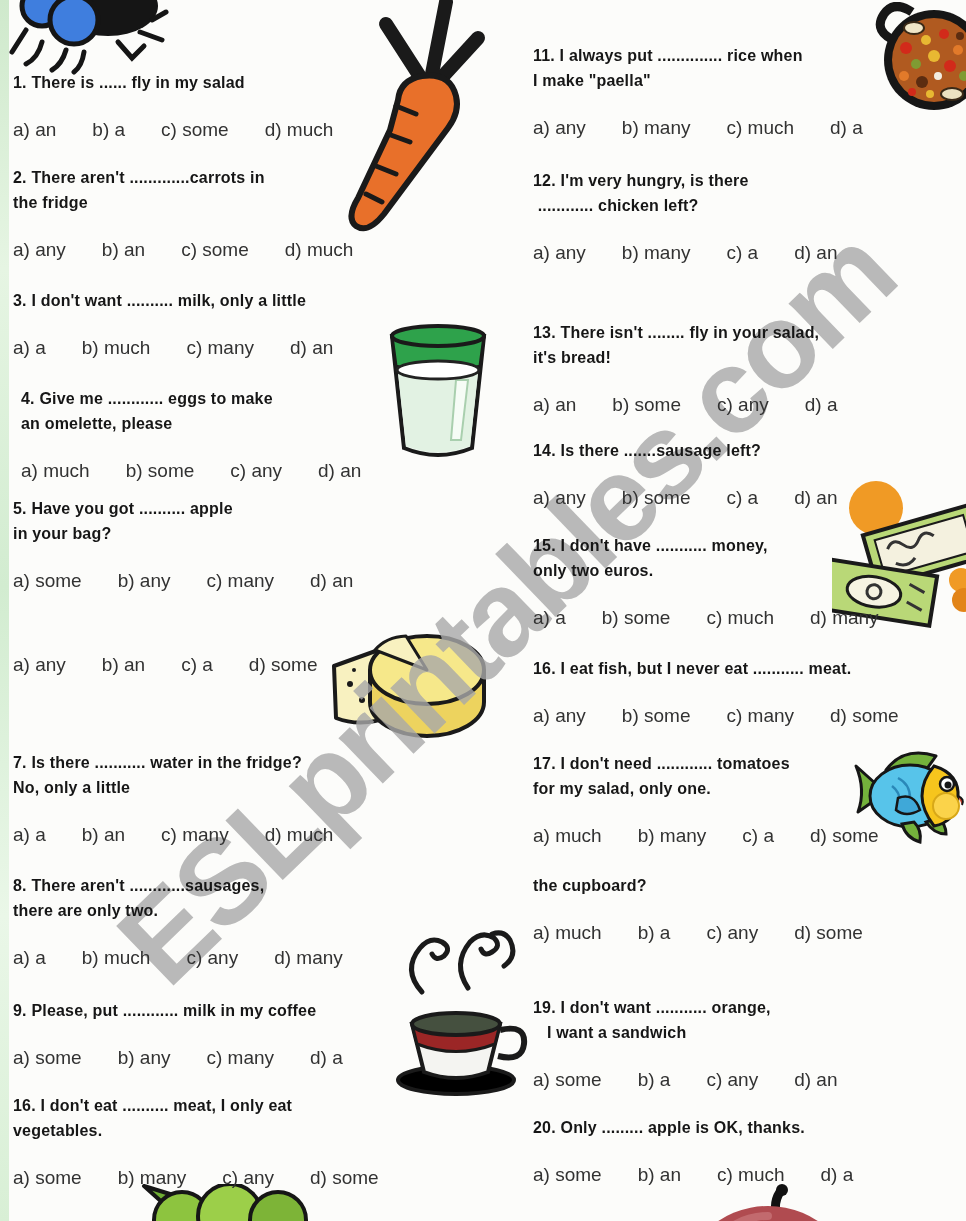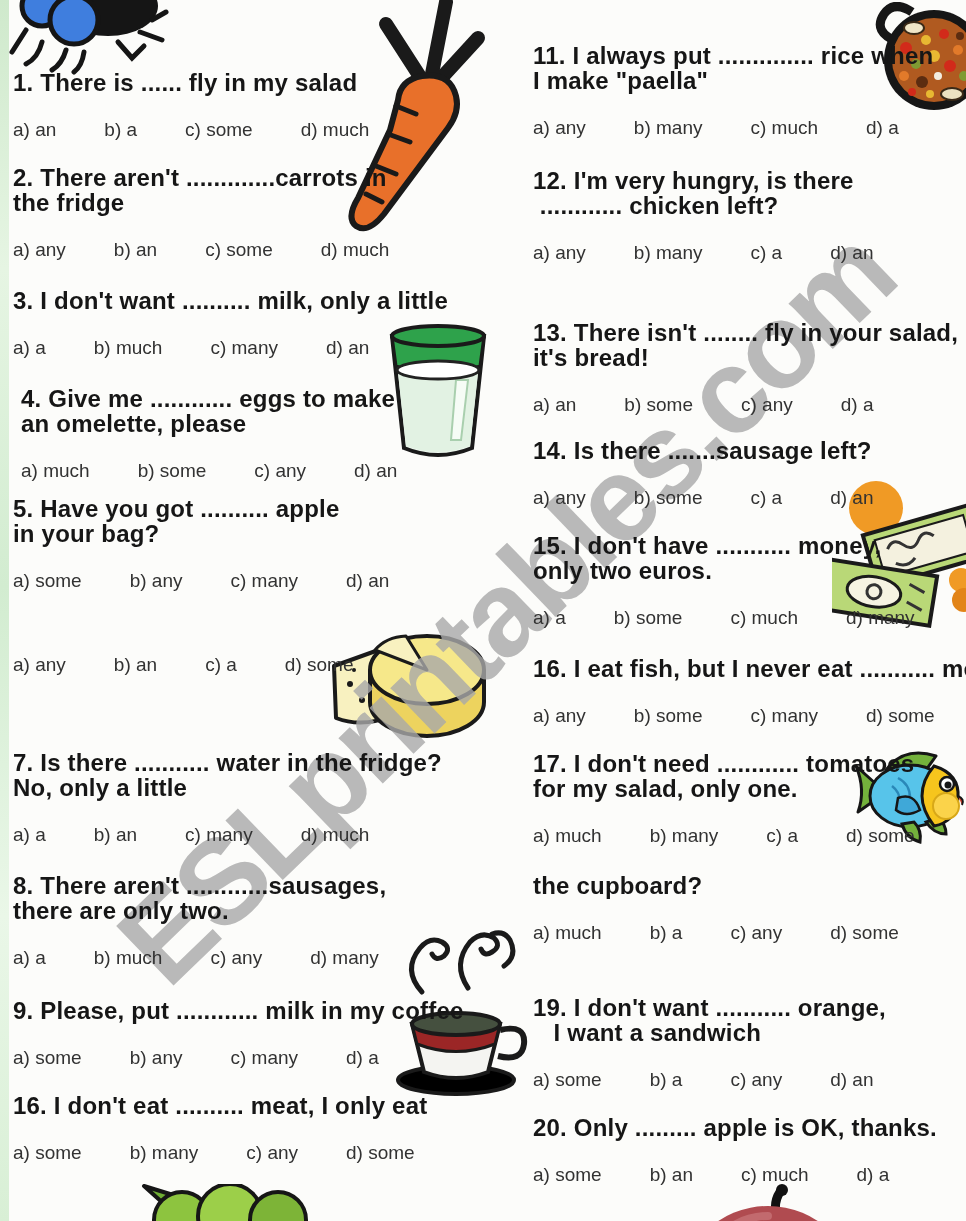--- a/index.html
+++ b/index.html
@@ -11,23 +11,23 @@
   .strip{position:absolute;left:0;top:0;width:9px;height:100%;z-index:4;
     background:linear-gradient(#cfe9cc,#e6f5e3 22%,#d2ecd0 48%,#eaf7e8 75%,#d8efd5);}
   .clip{position:absolute;z-index:1;}
   .watermark{
     position:absolute;left:505px;top:607px;z-index:5;
     transform:translate(-50%,-50%) rotate(-44deg);
     font-size:120px;font-weight:bold;letter-spacing:-4px;white-space:nowrap;
     color:#a9a9a9;opacity:.8;pointer-events:none;
   }
   .q{position:absolute;z-index:6;}
-  .ql{font-weight:bold;font-size:24px;line-height:25px;color:#161616;
+  .ql{font-weight:bold;font-size:16px;line-height:25px;color:#161616;
       letter-spacing:.2px;white-space:pre;}
-  .opts{display:flex;gap:48px;margin-top:23px;}
+  .opts{display:flex;gap:36px;margin-top:23px;}
   .opt{font-size:19px;line-height:23px;color:#323232;white-space:pre;}
 </style>
 </head>
 <body>
 
 <div id="page">
   <div class="strip"></div>
 
   <svg class="clip" style="left:6px;top:0;width:165px;height:75px" viewBox="0 0 165 75">
     <ellipse cx="102" cy="6" rx="50" ry="30" fill="#151515"></ellipse>
@@ -266,20 +266,21 @@
         <div class="opts">
           <span class="opt">a) some</span>
           <span class="opt">b) any</span>
           <span class="opt">c) many</span>
           <span class="opt">d) a</span>
         </div>
       </div>
       <div class="q" style="left: 13px; top: 1093px;">
         <div>
           <div class="ql">16. I don't eat .......... meat, I only eat</div>
+          <div class="ql">vegetables.</div>
         </div>
         <div class="opts">
           <span class="opt">a) some</span>
           <span class="opt">b) many</span>
           <span class="opt">c) any</span>
           <span class="opt">d) some</span>
         </div>
       </div>
       <div class="q" style="left: 533px; top: 43px;">
         <div>

